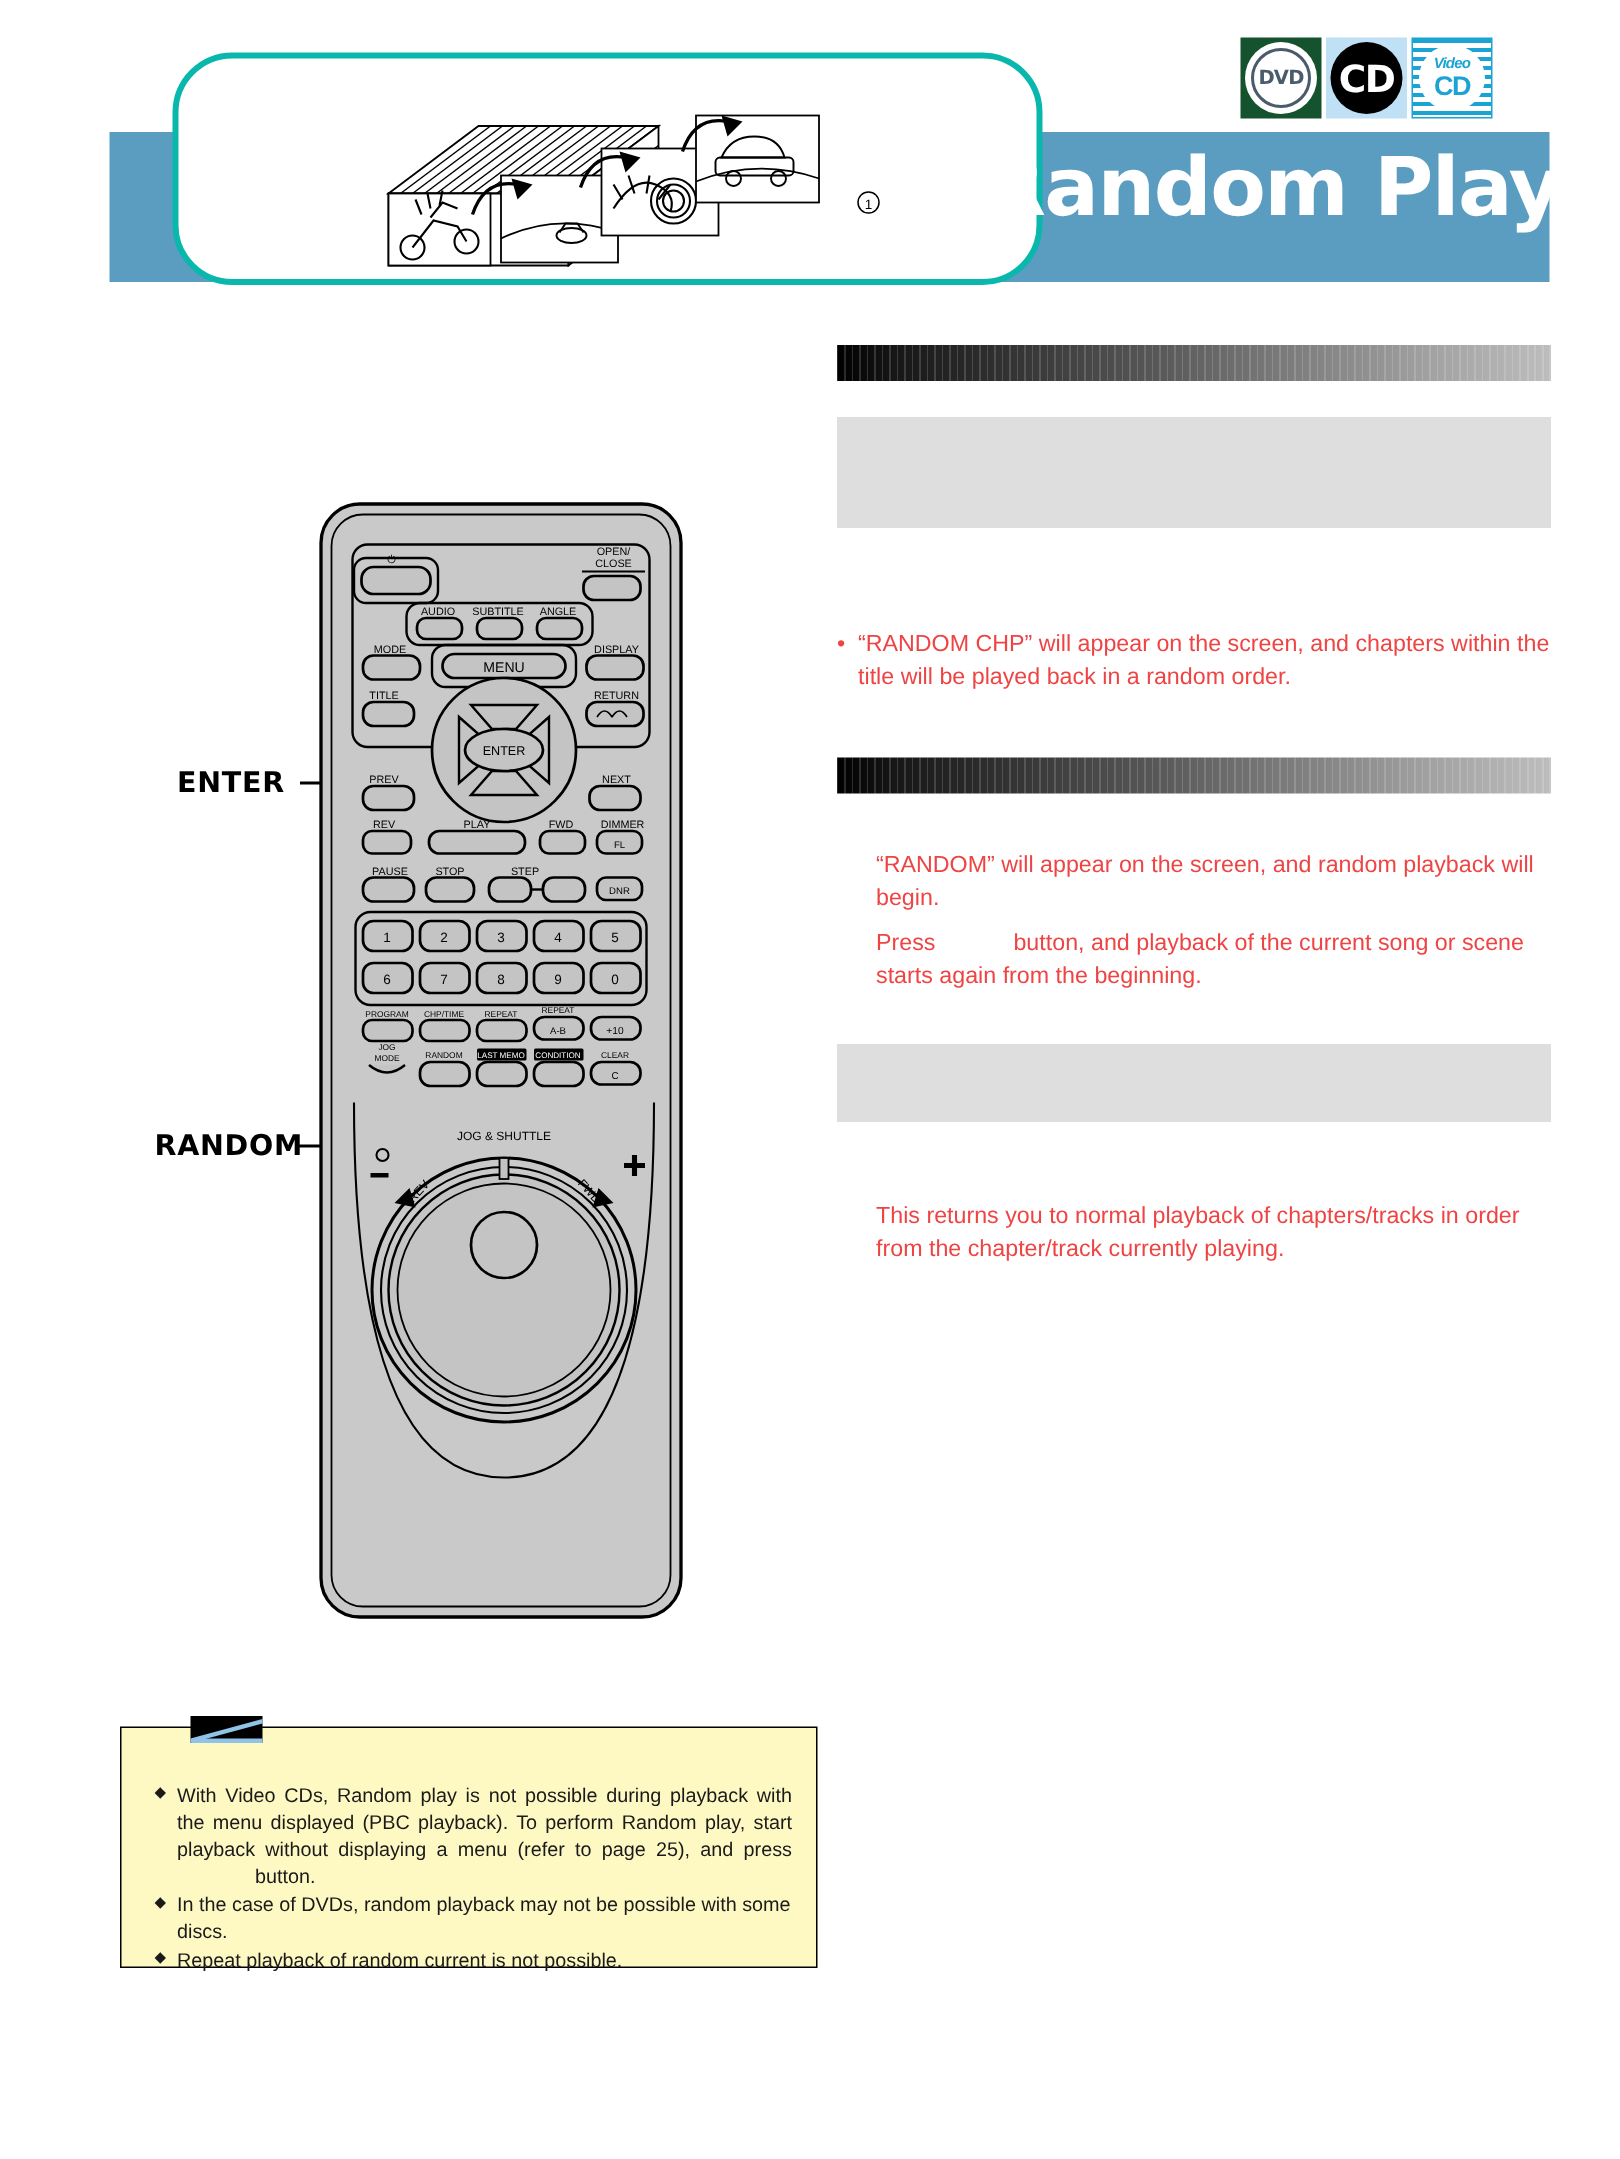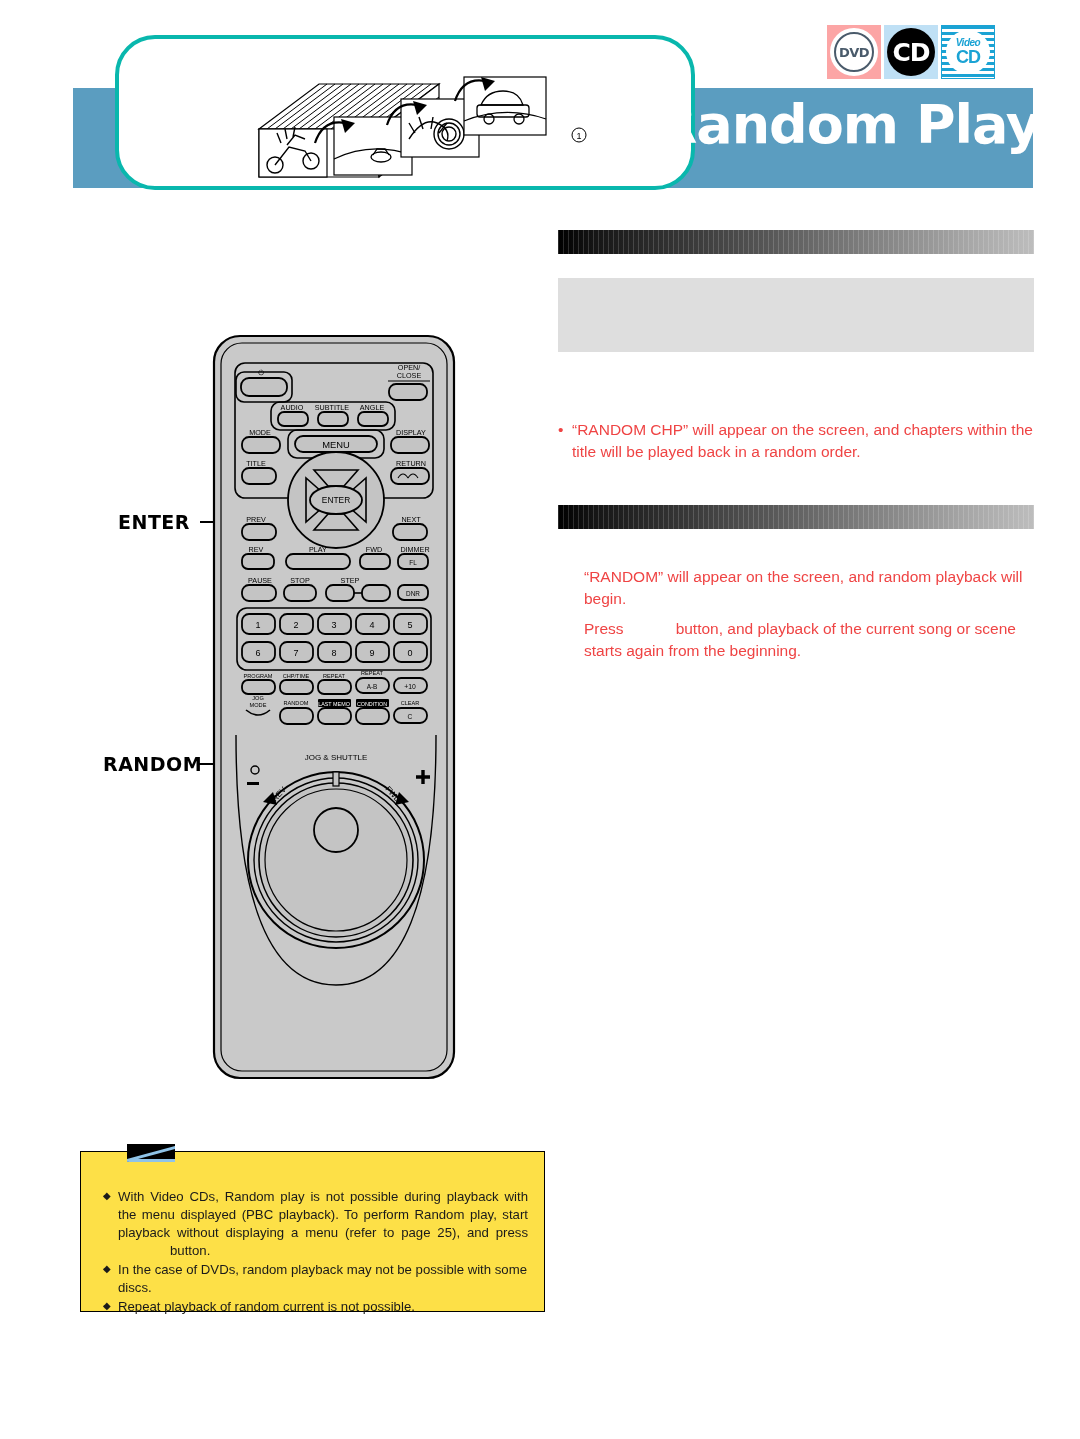--- a/index.html
+++ b/index.html
@@ -14,21 +14,21 @@
   }
 
   
   #header { position:absolute; left:0; top:0; width:1080px; height:215px; }
 
   .disc-logos {
     position:absolute; left:827px; top:25px;
     display:flex; gap:3px; align-items:flex-start;
   }
   .logo-box { width:54px; height:54px; position:relative; }
-  .logo-dvd { background:#fca5a5; }
+  .logo-dvd { background:#14532d; }
   .logo-cd  { background:#bfe0f5; }
   .logo-vcd {
     background:repeating-linear-gradient(
       to bottom,
       #1ba3d4 0px, #1ba3d4 3px,
       #ffffff 3px, #ffffff 6px);
     border:1px solid #1ba3d4;
   }
   .disc-circle {
     position:absolute; left:50%; top:50%;
@@ -118,21 +118,21 @@
   .bullet-text::before {
     content:"\2022"; position:absolute; left:0; top:0;
   }
   .gap-inline { display:inline-block; width:52px; }
 
   
   #note-box {
     position:absolute; left:80px; top:1151px;
     width:465px; height:161px;
     border:1px solid #000;
-    background:#fde047;
+    background:#fef9c3;
   }
   #note-icon {
     position:absolute; left:42px; top:-12px;
     width:56px; height:26px;
   }
   .note-list {
     position:absolute; left:22px; top:36px; width:425px;
     font-size:13.2px; line-height:1.36;
     font-family:"Liberation Sans", sans-serif;
   }
@@ -431,20 +431,24 @@
   <div>
     <div class="head-bar" style="margin-top:42px;"></div>
     <div class="body-text" style="margin-top:37px;padding-left:26px;">“RANDOM” will appear on the screen, and random playback will begin.</div>
 
 
     <div class="body-text" style="margin-top:8px;padding-left:26px;">
       <span>Press</span><span class="gap-inline"></span><span>button, and playback of the current song or scene starts again from the beginning.</span>
     </div>
   </div>
 
+  <div>
+    <div class="gray-block" style="height:52px;margin-top:34px;"></div>
+    <div class="body-text" style="margin-top:52px;padding-left:26px;">This returns you to normal playback of chapters/tracks in order from the chapter/track currently playing.</div>
+  </div>
 </div>
 
 <div id="note-box">
   <svg id="note-icon" viewBox="0 0 56 26">
     <rect x="4" y="4" width="48" height="18" fill="#000"></rect>
     <path d="M4 22 L52 22 L52 19 L10 19 Z" fill="#8fc3e8"></path>
     <path d="M4 22 L4 19 L52 6 L52 9 Z" fill="#8fc3e8"></path>
   </svg>
   <div class="note-list">
     <div class="note-item"><span>With Video CDs, Random play is not possible during playback with the menu displayed (PBC playback). To perform Random play, start playback without displaying a menu (refer to page 25), and press</span><span class="gap-inline"></span><span>button.</span></div>

